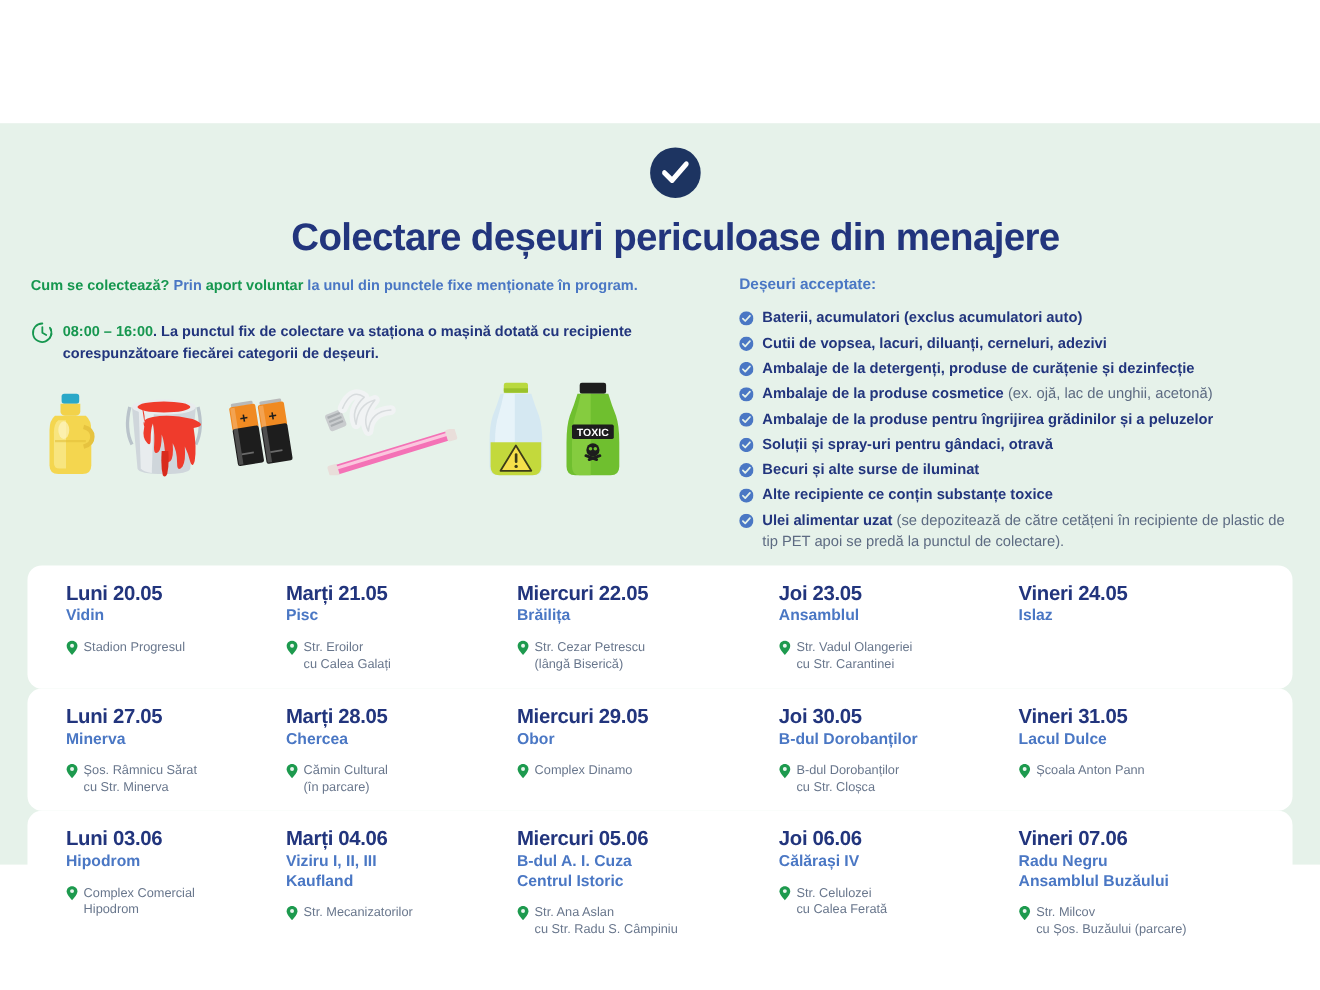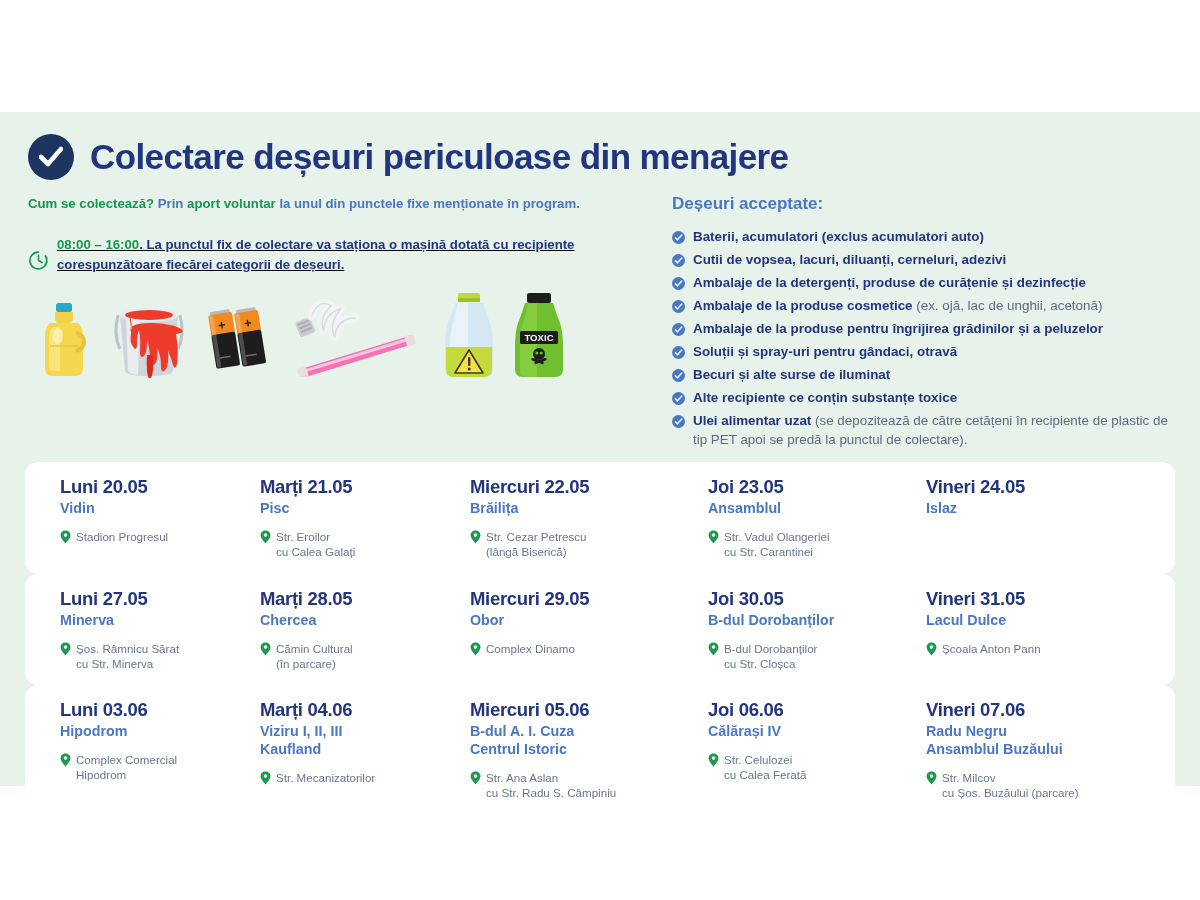--- a/index.html
+++ b/index.html
@@ -10,52 +10,52 @@
     overflow: hidden;
   }
   #poster {
     position: absolute;
     left: 0; top: 112px;
     width: 1200px; height: 674px;
     background: #e6f2ea;
   }
 
   
-  .hdr { display: flex; align-items: center; gap: 16px; padding: 22px 0 0 28px; }
+  .hdr { display: flex; align-items: center; gap: 16px; padding: 22px 0 0 28px; flex-direction: column; }
   .check-badge {
     width: 46px; height: 46px; border-radius: 50%;
     background: #1d3461; flex: 0 0 auto;
     position: relative;
   }
   .check-badge svg { position: absolute; left: 11px; top: 12px; }
   .title {
     font-size: 35px; font-weight: bold; color: #22357d;
     letter-spacing: -0.6px; white-space: nowrap;
   }
 
   
   .cols { display: flex; padding: 14px 28px 0 28px; gap: 24px; }
   .colL { width: 600px; flex: 0 0 600px; }
   .colR { flex: 1 1 auto; padding-left: 20px; }
 
   .lead { font-size: 13.2px; font-weight: bold; line-height: 1.45; color: #4a77c4; }
   .g { color: #16974f; }
   .b { color: #4a77c4; }
 
-  .schedule-line { display: flex; gap: 8px; margin-top: 22px; align-items: flex-end; text-decoration: underline; }
+  .schedule-line { display: flex; gap: 8px; margin-top: 22px; align-items: flex-start; }
   .clock { flex: 0 0 auto; margin-top: 1px; }
   .sched-txt { font-size: 13.2px; font-weight: bold; line-height: 1.5; color: #22357d; }
   .sched-txt .hours { color: #16974f; }
 
   
   .illus { position: relative; height: 96px; margin-top: 14px; }
   .illus > div { position: absolute; bottom: 0; }
 
   
-  .acc-title { font-size: 17px; font-weight: bold; color: #4a77c4; margin-bottom: 13px; }
+  .acc-title { font-size: 14px; font-weight: bold; color: #4a77c4; margin-bottom: 13px; }
   .acc-list { list-style: none; }
   .acc-list li {
     display: flex; gap: 8px; align-items: flex-start;
     font-size: 13.4px; font-weight: bold; color: #22357d;
     line-height: 1.42; margin-bottom: 1px;
   }
   .acc-list li .tick { flex: 0 0 auto; margin-top: 3px; }
   .acc-list li .note { font-weight: normal; color: #5d6b82; }
 
   

